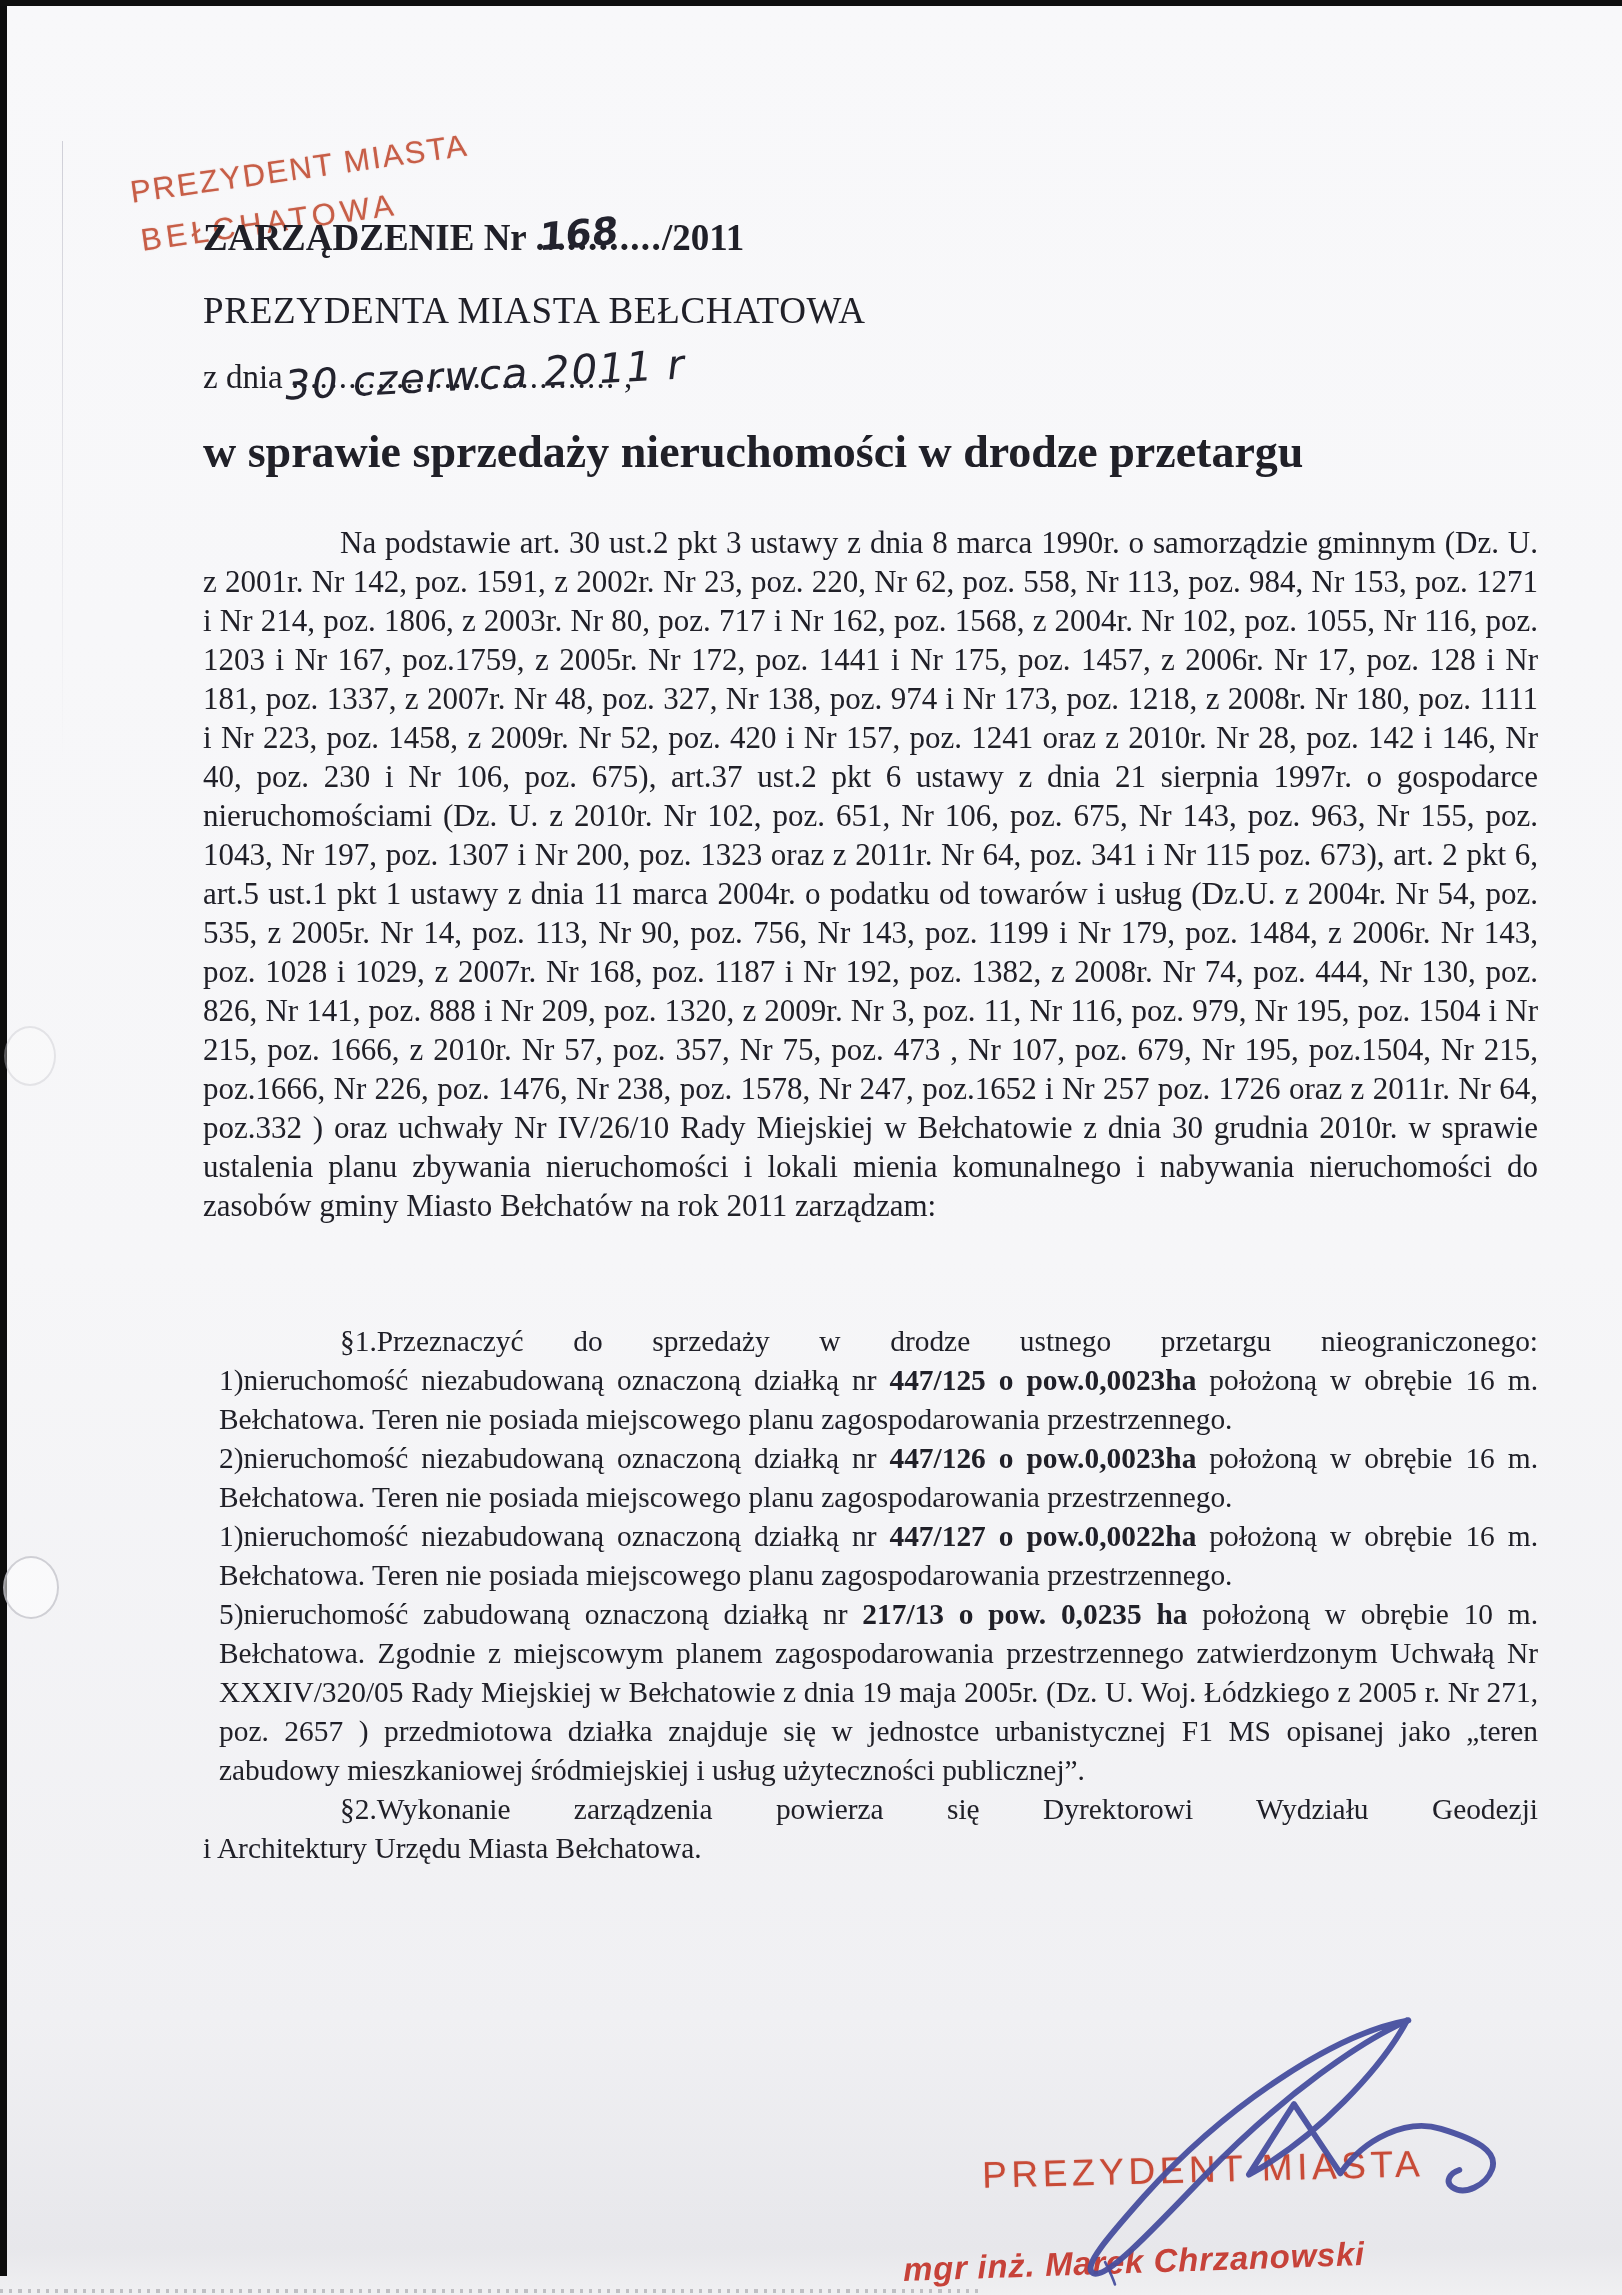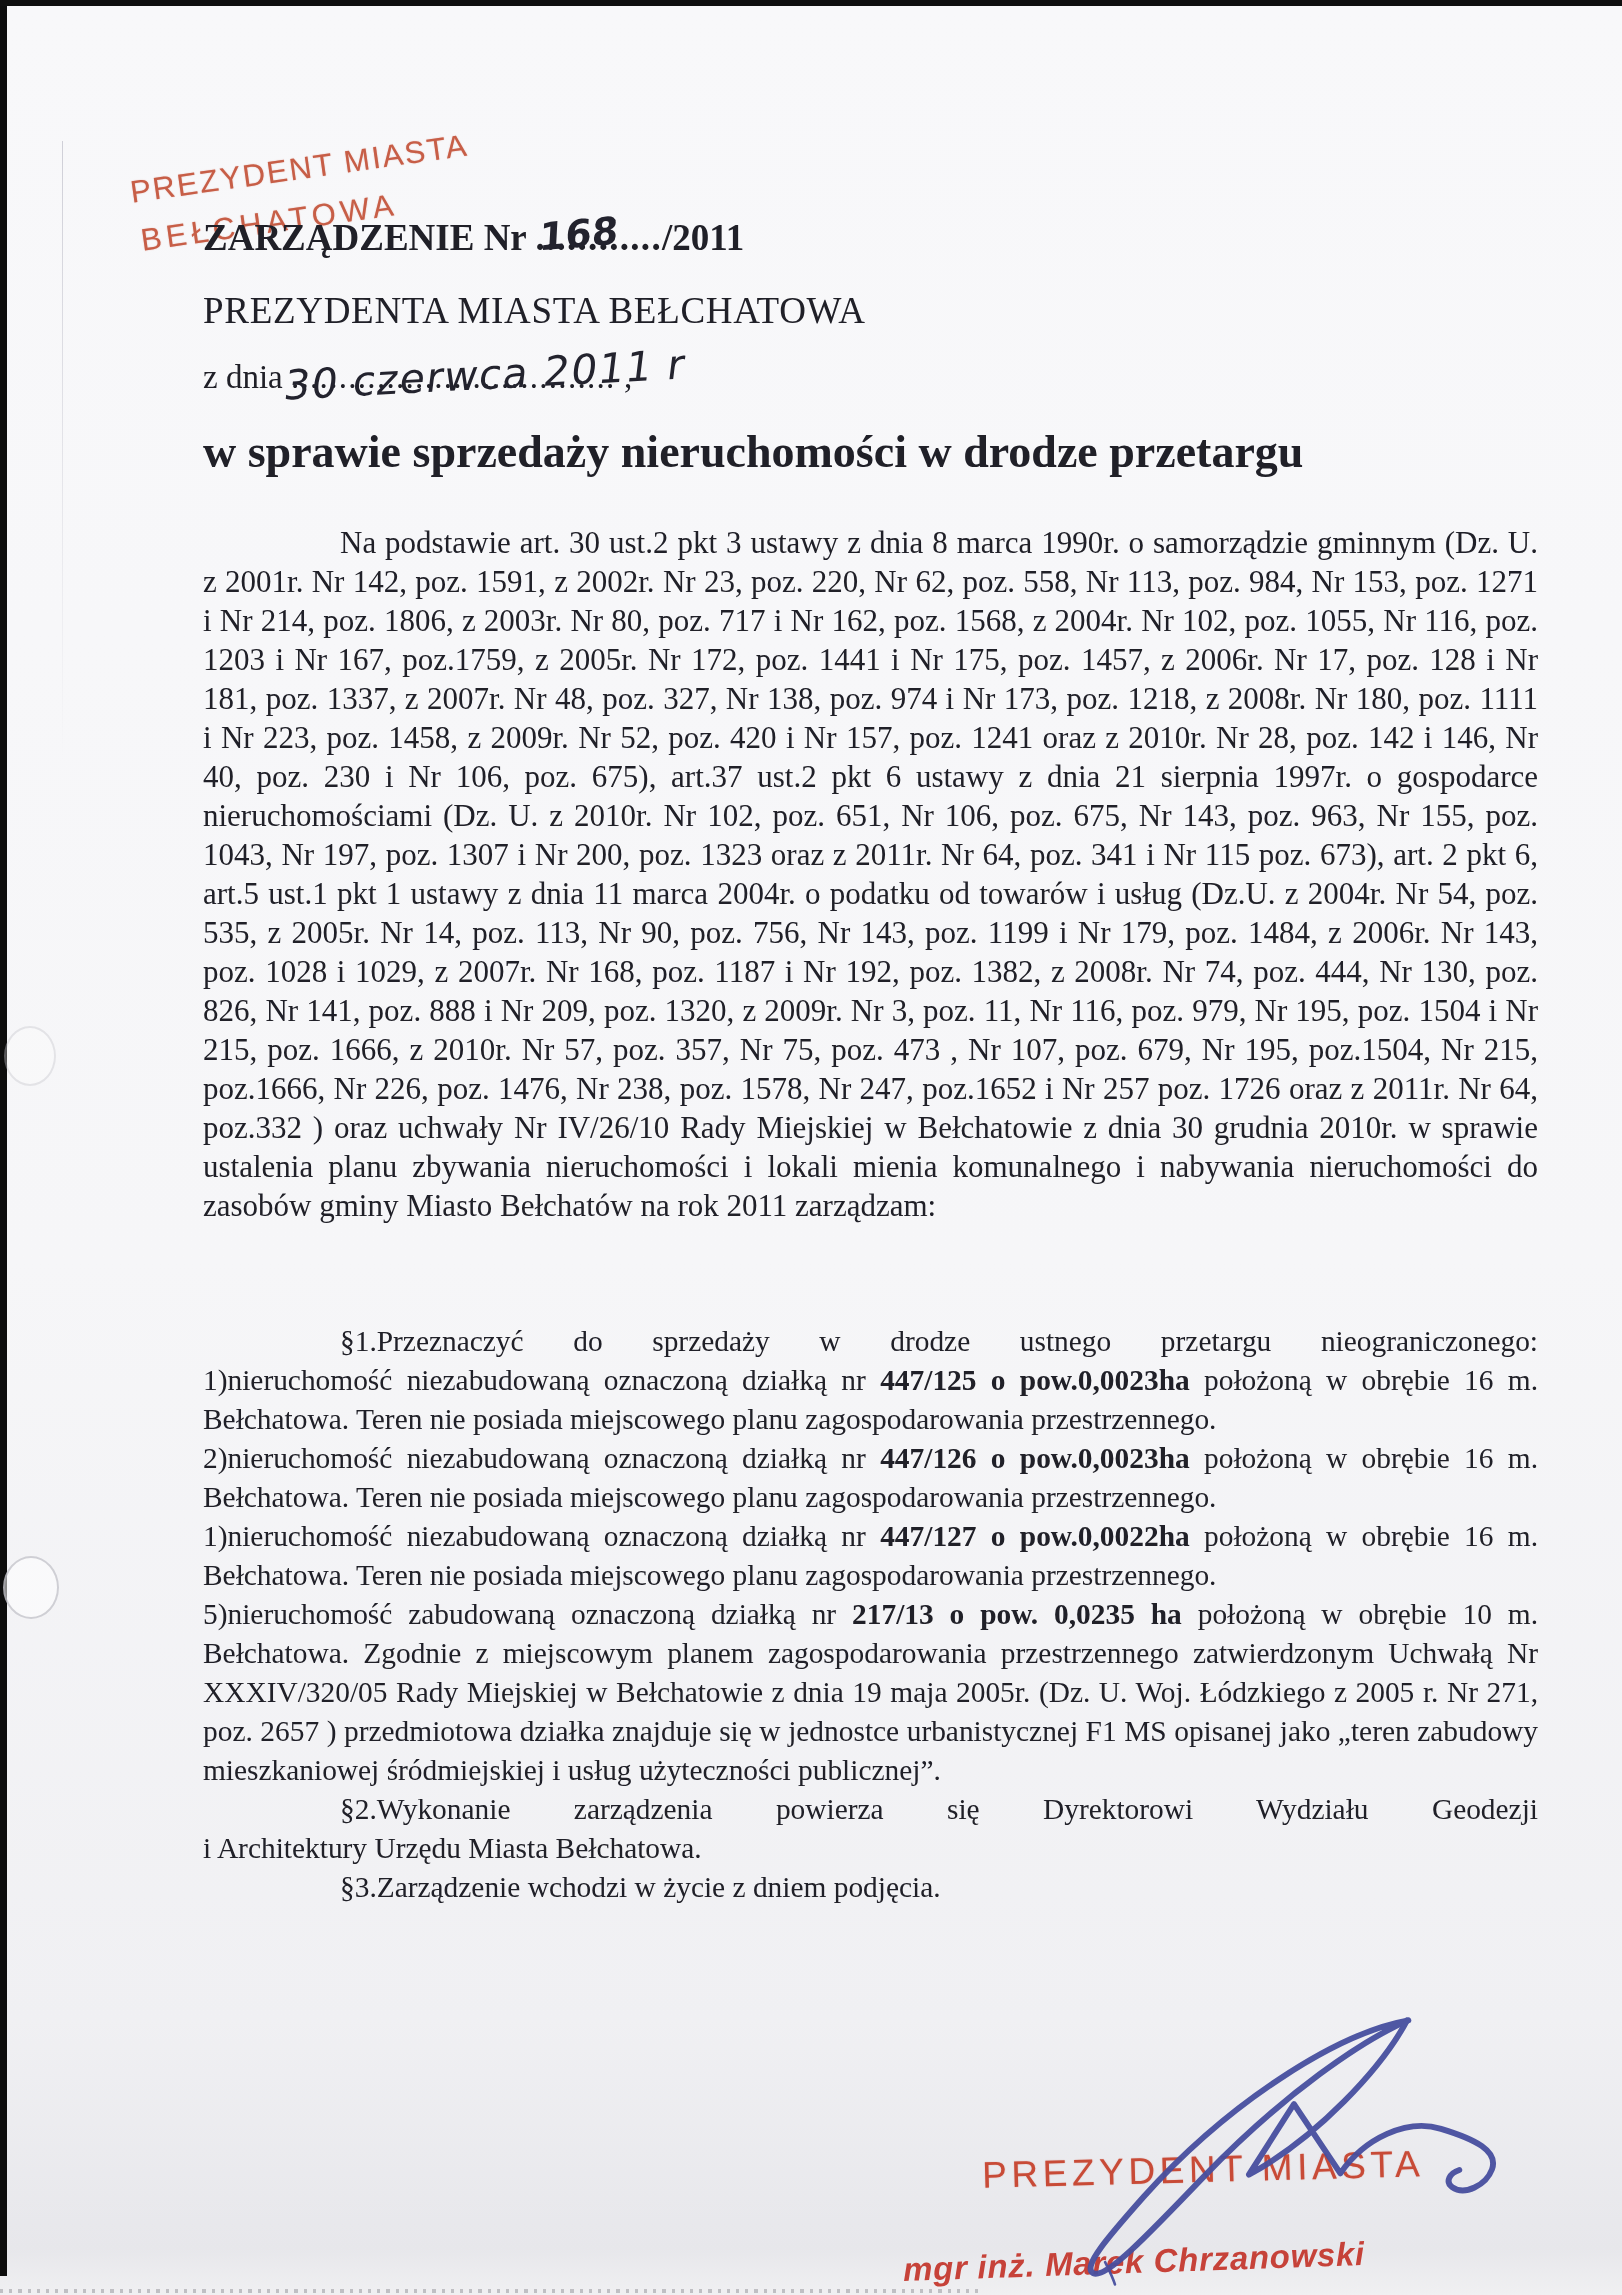--- a/index.html
+++ b/index.html
@@ -31,21 +31,21 @@
   .dotwrap{position:relative;display:inline-block;}
   .dots{letter-spacing:1.3px;}
   .hw{position:absolute;font-family:"DejaVu Sans",sans-serif;color:#23232e;white-space:nowrap;}
   .hw-number{left:3.9px;bottom:2.6px;font-size:38px;transform:rotate(-5deg) skewX(-8deg);}
   .hw-date{left:-6.5px;bottom:-2.6px;font-size:41px;letter-spacing:1.3px;transform:rotate(-3deg) skewX(-10deg);}
 
   .body1{position:absolute;left:203px;top:523px;width:1335px;font-size:31px;line-height:39px;
          text-align:justify;text-indent:137px;}
   .flow2{position:absolute;left:203px;top:1322px;width:1335px;font-size:29.4px;line-height:39px;}
   .s1intro{text-indent:137px;text-align:justify;text-align-last:justify;}
-  .item{text-align:justify;}
+  .item{text-align:justify;margin-left:16px;}
   .bold,.item .b{font-weight:bold;}
   .s2line1{text-indent:137px;text-align:justify;text-align-last:justify;}
   .s3{text-indent:137px;}
 
   .sig-stamp{position:absolute;left:982px;top:2149px;font-family:"Liberation Sans","DejaVu Sans",sans-serif;
              font-size:37px;letter-spacing:4.6px;color:#c53a24;transform:rotate(-1.5deg);opacity:.9;
              text-shadow:0 0 1.3px rgba(197,58,36,.4);white-space:nowrap;}
   .sig-name{position:absolute;left:903px;top:2243px;font-family:"Liberation Sans","DejaVu Sans",sans-serif;
             font-style:italic;font-weight:bold;font-size:33px;color:#c4342a;transform:rotate(-2deg);
             opacity:.92;letter-spacing:0.7px;white-space:nowrap;}
@@ -81,21 +81,20 @@
   <div class="body1">Na podstawie art. 30 ust.2 pkt 3 ustawy z dnia 8 marca 1990r. o samorządzie gminnym (Dz. U. z 2001r.  Nr 142, poz. 1591, z 2002r. Nr 23, poz. 220, Nr 62, poz. 558, Nr 113, poz. 984, Nr 153, poz. 1271 i Nr 214, poz. 1806, z 2003r. Nr 80, poz. 717 i Nr 162, poz. 1568,  z 2004r. Nr 102, poz. 1055, Nr 116, poz. 1203 i Nr 167, poz.1759, z 2005r. Nr 172, poz. 1441 i Nr 175, poz. 1457, z 2006r. Nr 17, poz. 128 i Nr 181, poz. 1337, z 2007r. Nr 48, poz. 327, Nr 138, poz. 974 i Nr 173, poz. 1218, z 2008r. Nr 180, poz. 1111 i Nr 223, poz. 1458, z 2009r. Nr 52, poz. 420 i Nr 157, poz. 1241 oraz z 2010r. Nr 28, poz. 142 i 146, Nr 40, poz. 230 i Nr 106, poz. 675), art.37 ust.2 pkt 6 ustawy z dnia 21 sierpnia 1997r. o gospodarce nieruchomościami (Dz. U. z 2010r. Nr 102, poz. 651, Nr 106, poz. 675, Nr 143, poz. 963, Nr 155, poz. 1043, Nr 197, poz. 1307 i Nr 200, poz. 1323 oraz z 2011r. Nr 64, poz. 341 i Nr 115 poz. 673), art. 2 pkt 6, art.5 ust.1 pkt 1 ustawy z dnia 11 marca 2004r. o podatku od towarów i usług (Dz.U. z 2004r. Nr 54, poz. 535, z 2005r. Nr 14, poz. 113, Nr 90, poz. 756, Nr 143, poz. 1199 i Nr 179, poz. 1484, z 2006r. Nr 143, poz. 1028 i 1029, z 2007r. Nr 168, poz. 1187 i Nr 192, poz. 1382, z 2008r. Nr 74, poz. 444, Nr 130, poz. 826, Nr 141, poz. 888  i Nr 209, poz. 1320, z 2009r. Nr 3, poz. 11, Nr 116, poz. 979, Nr 195, poz. 1504 i Nr 215, poz. 1666, z 2010r. Nr 57, poz. 357, Nr 75, poz. 473 , Nr 107, poz. 679, Nr 195, poz.1504, Nr 215, poz.1666, Nr 226, poz. 1476, Nr 238, poz. 1578, Nr 247, poz.1652 i Nr 257 poz. 1726 oraz z 2011r. Nr 64, poz.332 ) oraz uchwały Nr IV/26/10 Rady Miejskiej w Bełchatowie z dnia 30 grudnia 2010r. w sprawie ustalenia planu zbywania nieruchomości i lokali mienia komunalnego i nabywania nieruchomości do zasobów gminy Miasto Bełchatów na rok 2011 zarządzam:</div>
 
   <div class="flow2">
     <div class="s1intro">§1.Przeznaczyć do sprzedaży w drodze ustnego przetargu nieograniczonego:</div>
     <div class="item"><span>1)nieruchomość niezabudowaną oznaczoną działką nr </span><span class="b">447/125 o pow.0,0023ha</span><span> położoną w obrębie 16 m. Bełchatowa. Teren nie posiada miejscowego planu zagospodarowania przestrzennego.</span></div>
     <div class="item"><span>2)nieruchomość niezabudowaną oznaczoną działką nr </span><span class="b">447/126 o pow.0,0023ha</span><span> położoną w obrębie 16 m. Bełchatowa. Teren nie posiada miejscowego planu zagospodarowania przestrzennego.</span></div>
     <div class="item"><span>1)nieruchomość niezabudowaną oznaczoną działką nr </span><span class="b">447/127 o pow.0,0022ha</span><span> położoną w obrębie 16 m. Bełchatowa. Teren nie posiada miejscowego planu zagospodarowania przestrzennego.</span></div>
     <div class="item"><span>5)nieruchomość zabudowaną oznaczoną działką nr </span><span class="b">217/13 o pow. 0,0235 ha</span><span> położoną w obrębie 10 m. Bełchatowa. Zgodnie z miejscowym planem zagospodarowania przestrzennego zatwierdzonym Uchwałą Nr XXXIV/320/05 Rady Miejskiej w Bełchatowie z dnia 19 maja 2005r. (Dz. U. Woj. Łódzkiego z 2005 r. Nr 271, poz. 2657 ) przedmiotowa działka znajduje się w jednostce urbanistycznej F1 MS opisanej jako „teren zabudowy mieszkaniowej śródmiejskiej i usług użyteczności publicznej”.</span></div>
     <div class="s2line1">§2.Wykonanie zarządzenia powierza się Dyrektorowi Wydziału Geodezji</div>
     <div class="s2line2">i Architektury Urzędu Miasta Bełchatowa.</div>
-    <div class="s3">§3.Zarządzenie wchodzi w życie z dniem podjęcia.</div>
   </div>
 
   <div class="sig-stamp">PREZYDENT MIASTA</div>
   <div class="sig-name">mgr inż. Marek Chrzanowski</div>
 
   <svg class="sig-svg" viewBox="0 0 770 430" xmlns="http://www.w3.org/2000/svg" fill="none">
     <g stroke="#474f9f" stroke-linecap="round" stroke-linejoin="round" opacity="0.95">
       <path stroke-width="9" d="M 612 22 C 500 42, 332 152, 207 292 C 152 354, 112 400, 130 409 C 150 417, 212 352, 302 258 C 422 134, 542 52, 612 22"></path>
       <path stroke-width="4" d="M 148 392 C 155 406, 160 416, 163 426"></path>
       <path stroke-width="9" d="M 610 22 C 572 94, 472 202, 368 258 L 437 150 L 508 256 C 545 202, 610 172, 662 188 C 715 204, 750 222, 740 250 C 731 274, 698 291, 679 277 C 668 269, 675 256, 690 251"></path>

